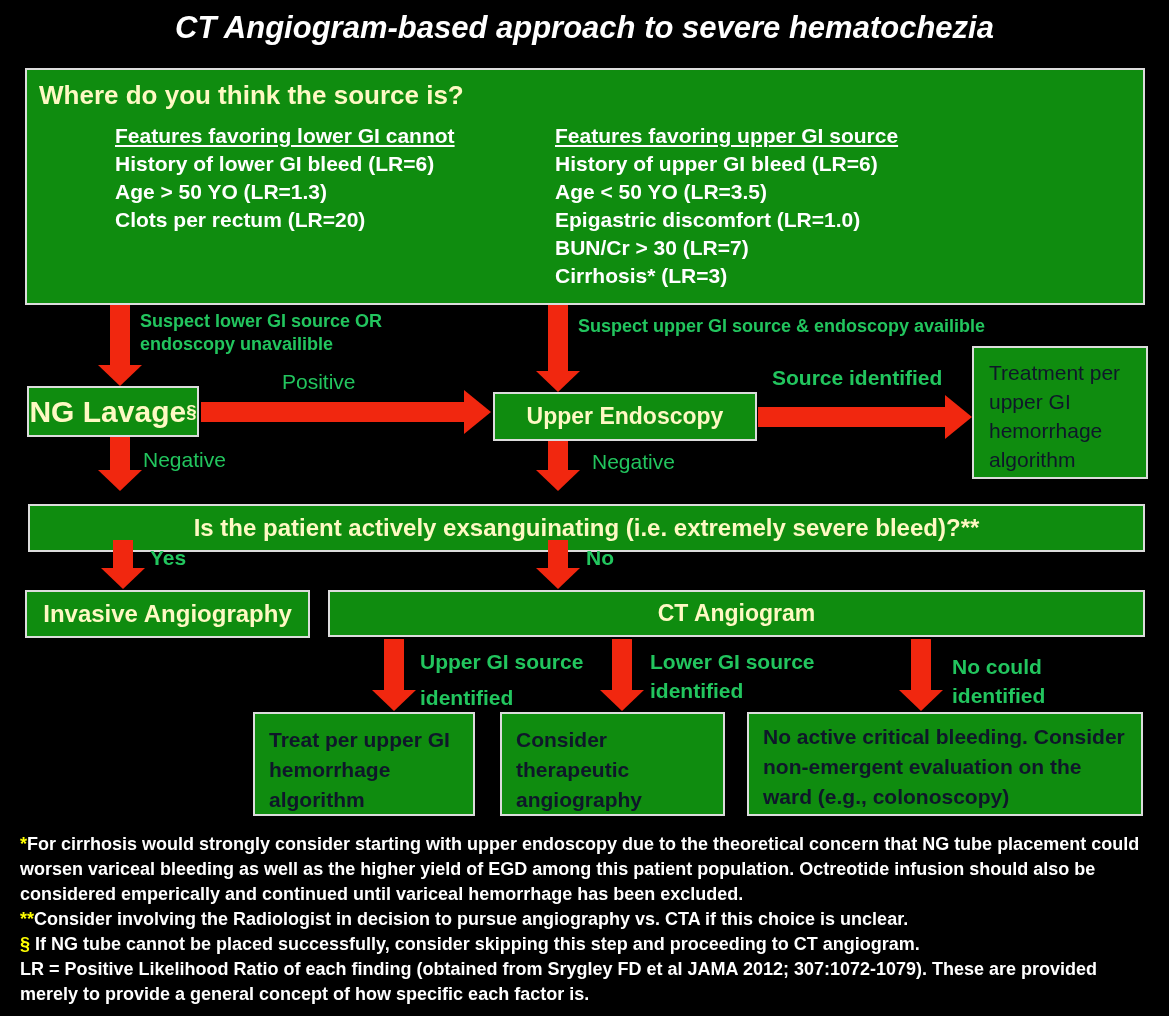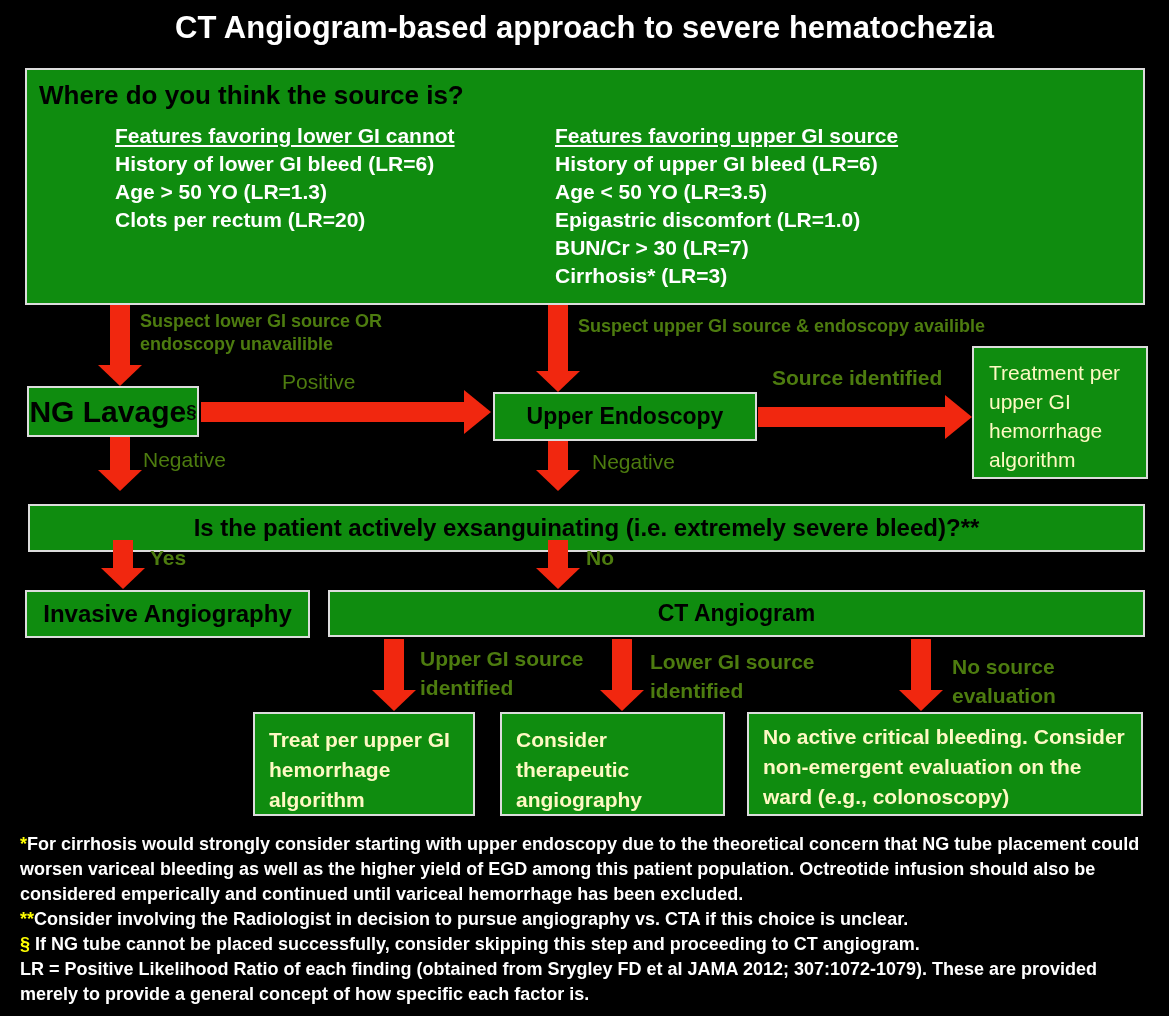--- a/index.html
+++ b/index.html
@@ -7,53 +7,53 @@
     position:relative;width:1169px;height:1016px;background:#000;overflow:hidden;
     font-family:"Liberation Sans",sans-serif;color:#fff;
   }
   .abs{position:absolute;box-sizing:border-box;}
   
   .gbox{
     position:absolute;box-sizing:border-box;
     background:#0f8c0f;border:2px solid #dcdcdc;
   }
   .ytitle{
-    color:#000000;font-weight:700;
+    color:#fef9c3;font-weight:700;
     display:flex;align-items:center;justify-content:center;text-align:center;
   }
-  .wtext{color:#fef9c3;}
+  .wtext{color:#0f172a;}
   
   .arrow-v{position:absolute;}
   .arrow-v .shaft{position:absolute;left:50%;top:0;transform:translateX(-50%);
     width:20px;height:calc(100% - 21px);background:#f1270f;}
   .arrow-v .head{position:absolute;bottom:0;left:50%;transform:translateX(-50%);
     width:0;height:0;border-left:22px solid transparent;border-right:22px solid transparent;
     border-top:21px solid #f1270f;}
   .arrow-h{position:absolute;}
   .arrow-h .shaft{position:absolute;top:50%;left:0;transform:translateY(-50%);
     height:20px;width:calc(100% - 27px);background:#f1270f;}
   .arrow-h .head{position:absolute;right:0;top:50%;transform:translateY(-50%);
     width:0;height:0;border-top:22px solid transparent;border-bottom:22px solid transparent;
     border-left:27px solid #f1270f;}
   
-  .lbl{position:absolute;color:#4d7c0f;}
+  .lbl{position:absolute;color:#22c55e;}
   .b700{font-weight:700;}
   .b400{font-weight:400;}
   .features{line-height:28px;font-size:21px;font-weight:700;color:#fff;}
   .features .hd{text-decoration:underline;}
   .fn{font-size:18px;font-weight:700;line-height:25px;color:#fff;}
   .fn .mk{color:#ffff00;}
   sup{font-size:0.62em;vertical-align:super;line-height:0;}
 </style>
 </head>
 <body>
 
 <div id="stage">
 
-  <div class="abs" style="left:0;top:10;width:1169px;top:10px;text-align:center;font-size:31px;font-weight:700;color:#fff;">CT Angiogram-based approach to severe hematochezia</div>
+  <div class="abs" style="left:0;top:10;width:1169px;top:10px;text-align:center;font-size:31px;font-weight:700;color:#fff;font-style:italic;">CT Angiogram-based approach to severe hematochezia</div>
 
   <div class="gbox" style="left:25px;top:68px;width:1120px;height:237px;">
     <div class="abs ytitle" style="left:12px;top:10px;font-size:26px;justify-content:flex-start;">Where do you think the source is?</div>
 
     <div class="abs features" style="left:88px;top:52px;">
       <div class="hd">Features favoring lower GI cannot</div>
       <div>History of lower GI bleed (LR=6)</div>
       <div>Age &gt; 50 YO (LR=1.3)</div>
       <div>Clots per rectum (LR=20)</div>
     </div>
@@ -127,33 +127,33 @@
   </div>
   <div class="lbl b700" style="left:586px;top:546px;font-size:21px;">No</div>
 
   <div class="gbox ytitle" style="left:25px;top:590px;width:285px;height:48px;font-size:24px;">Invasive Angiography</div>
   <div class="gbox ytitle" style="left:328px;top:590px;width:817px;height:47px;font-size:23px;">CT Angiogram</div>
 
   <div class="arrow-v" style="left:372px;top:639px;width:44px;height:72px;">
     <div class="shaft"></div>
       <div class="head"></div>
   </div>
-  <div class="lbl b700" style="left:420px;top:644px;width:175px;font-size:21px;line-height:29px;">Upper GI source identified</div>
+  <div class="lbl b700" style="left:420px;top:644px;width:175px;font-size:21px;line-height:36px;">Upper GI source identified</div>
 
   <div class="arrow-v" style="left:600px;top:639px;width:44px;height:72px;">
     <div class="shaft"></div>
       <div class="head"></div>
   </div>
   <div class="lbl b700" style="left:650px;top:647px;width:175px;font-size:21px;line-height:29px;">Lower GI source identified</div>
 
   <div class="arrow-v" style="left:899px;top:639px;width:44px;height:72px;">
     <div class="shaft"></div>
       <div class="head"></div>
   </div>
-  <div class="lbl b700" style="left:952px;top:652px;width:130px;font-size:21px;line-height:29px;">No source evaluation</div>
+  <div class="lbl b700" style="left:952px;top:652px;width:130px;font-size:21px;line-height:29px;">No could identified</div>
 
   <div class="gbox wtext" style="left:253px;top:712px;width:222px;height:104px;font-size:21px;font-weight:700;line-height:30px;padding:11px 6px 0 14px;">Treat per upper GI hemorrhage algorithm</div>
   <div class="gbox wtext" style="left:500px;top:712px;width:225px;height:104px;font-size:21px;font-weight:700;line-height:30px;padding:11px 30px 0 14px;">Consider therapeutic angiography</div>
   <div class="gbox wtext" style="left:747px;top:712px;width:396px;height:104px;font-size:21px;font-weight:700;line-height:30px;padding:8px 16px 0 14px;">No active critical bleeding.   Consider non-emergent evaluation on the ward (e.g., colonoscopy)</div>
 
   <div class="abs" style="left:20px;top:832px;width:1126px;">
     <div class="fn"><span class="mk">*</span><span>For cirrhosis would strongly consider starting with upper endoscopy due to the theoretical concern that NG tube placement could worsen variceal bleeding as well as the higher yield of EGD among this patient population.   Octreotide infusion should also be considered emperically and continued until variceal hemorrhage has been excluded.</span></div>
     <div class="fn"><span class="mk">**</span><span>Consider involving the Radiologist in decision to pursue angiography vs. CTA if this choice is unclear.</span></div>
     <div class="fn"><span class="mk">§ </span><span>If NG tube cannot be placed successfully, consider skipping this step and proceeding to CT angiogram.</span></div>
     <div class="fn"><span class="mk"></span><span>LR = Positive Likelihood Ratio of each finding (obtained from Srygley FD et al JAMA 2012; 307:1072-1079).   These are provided merely to provide a general concept of how specific each factor is.</span></div>

